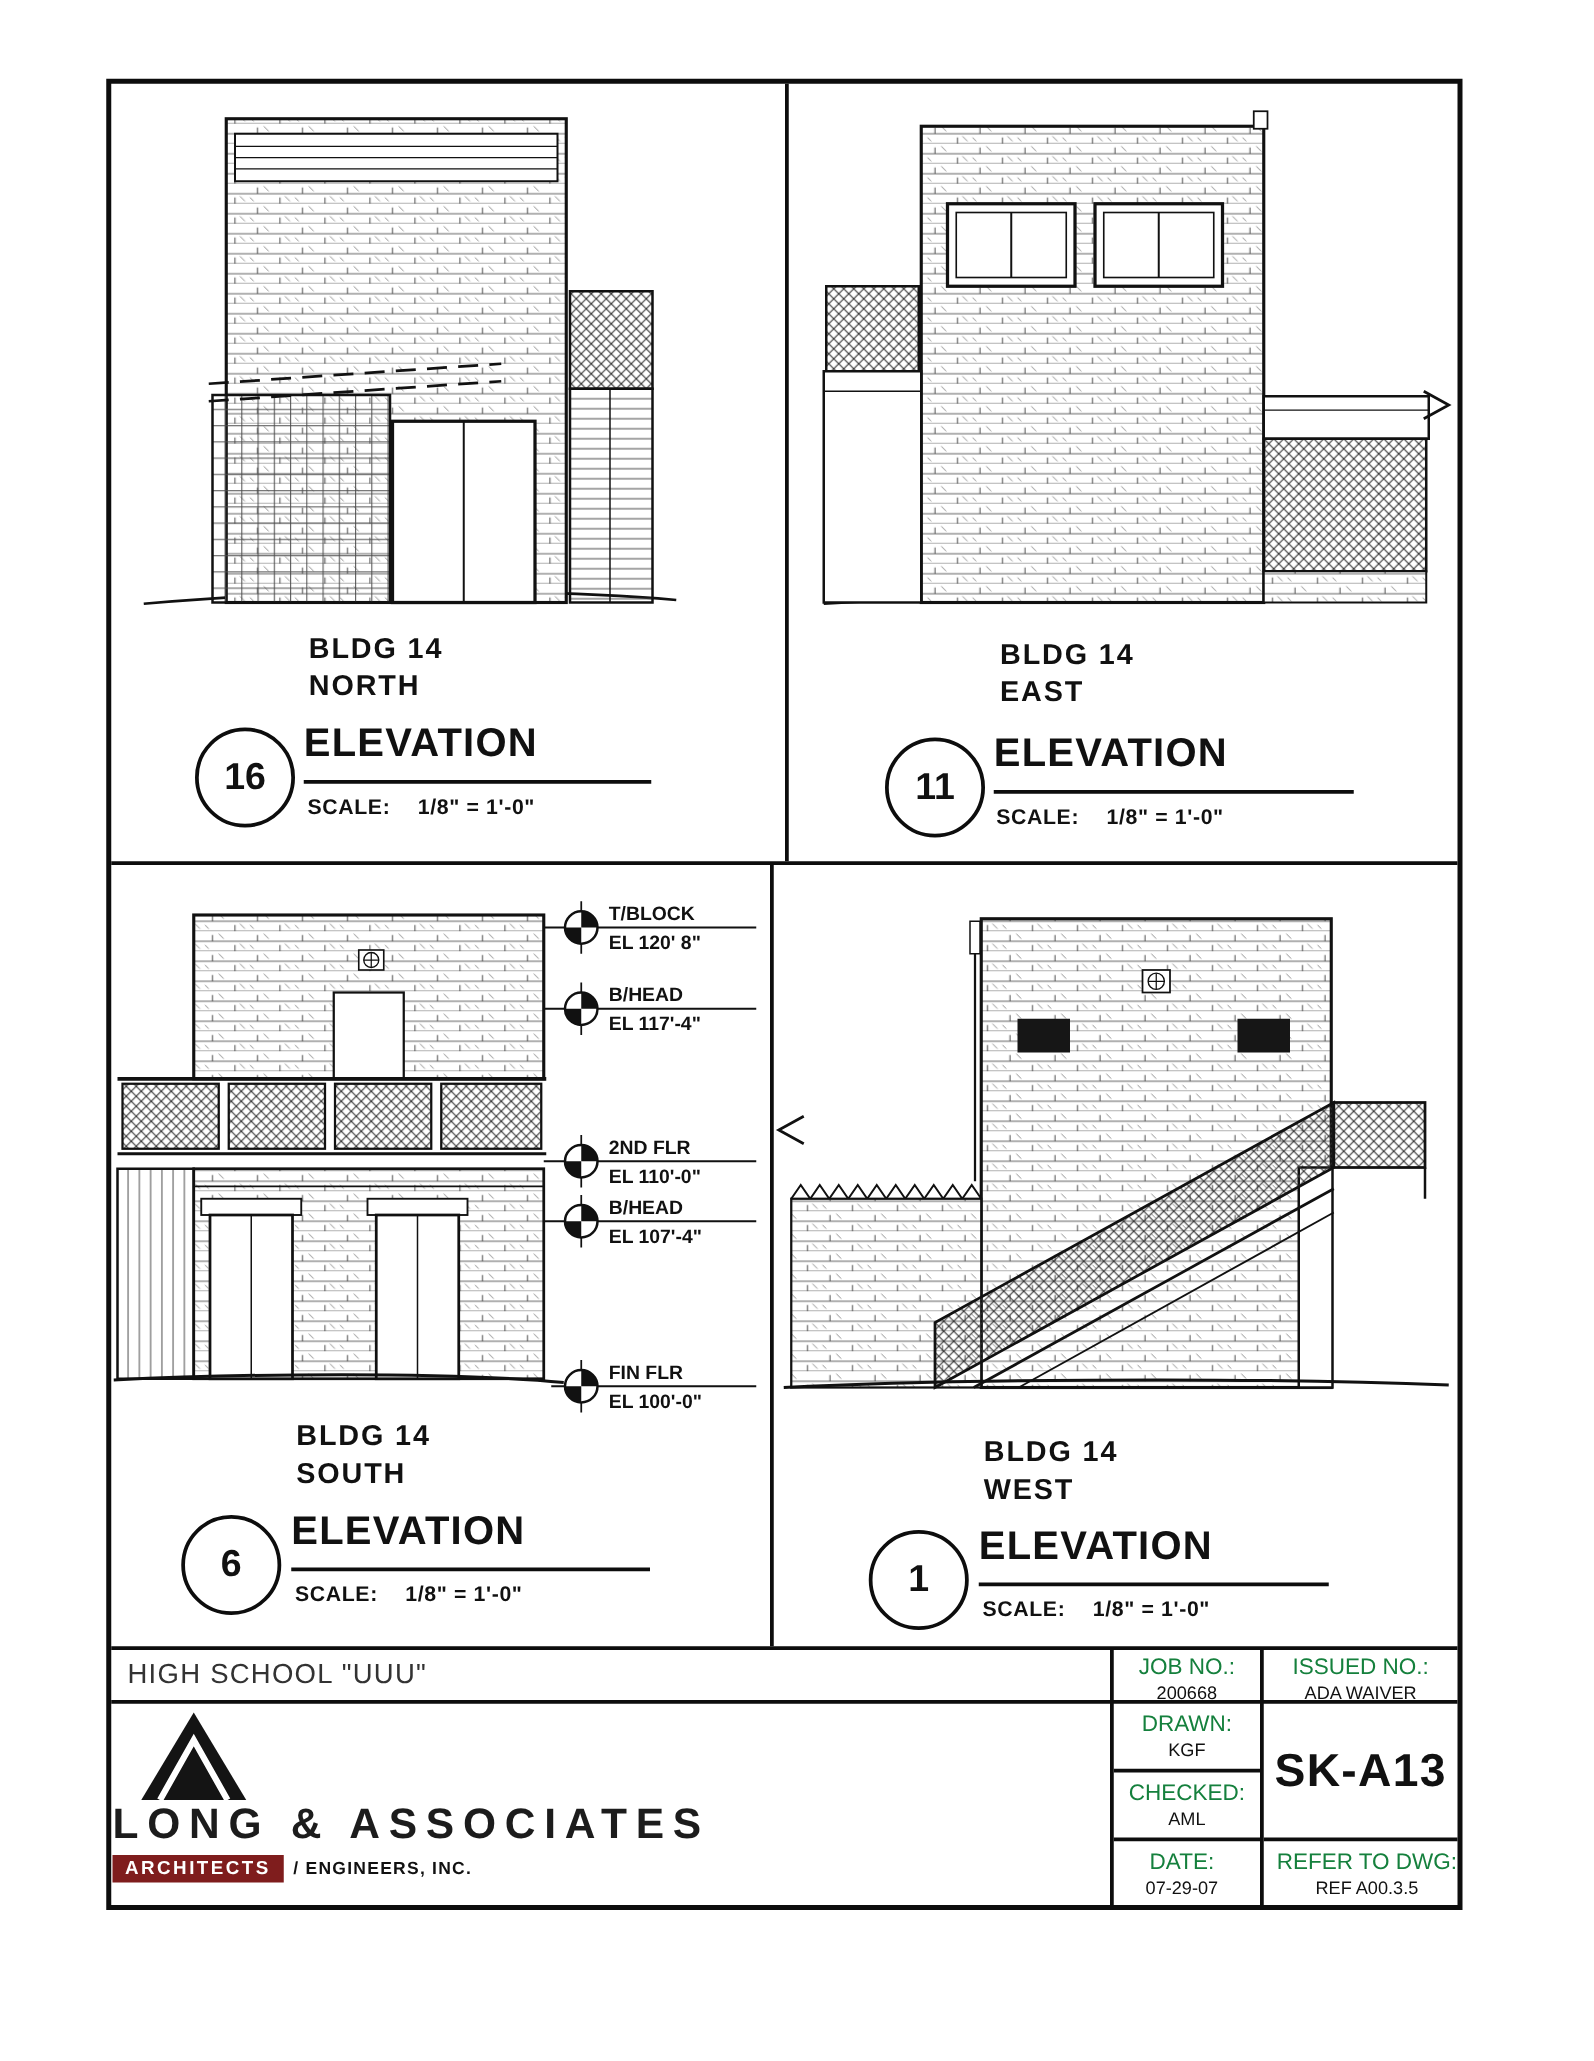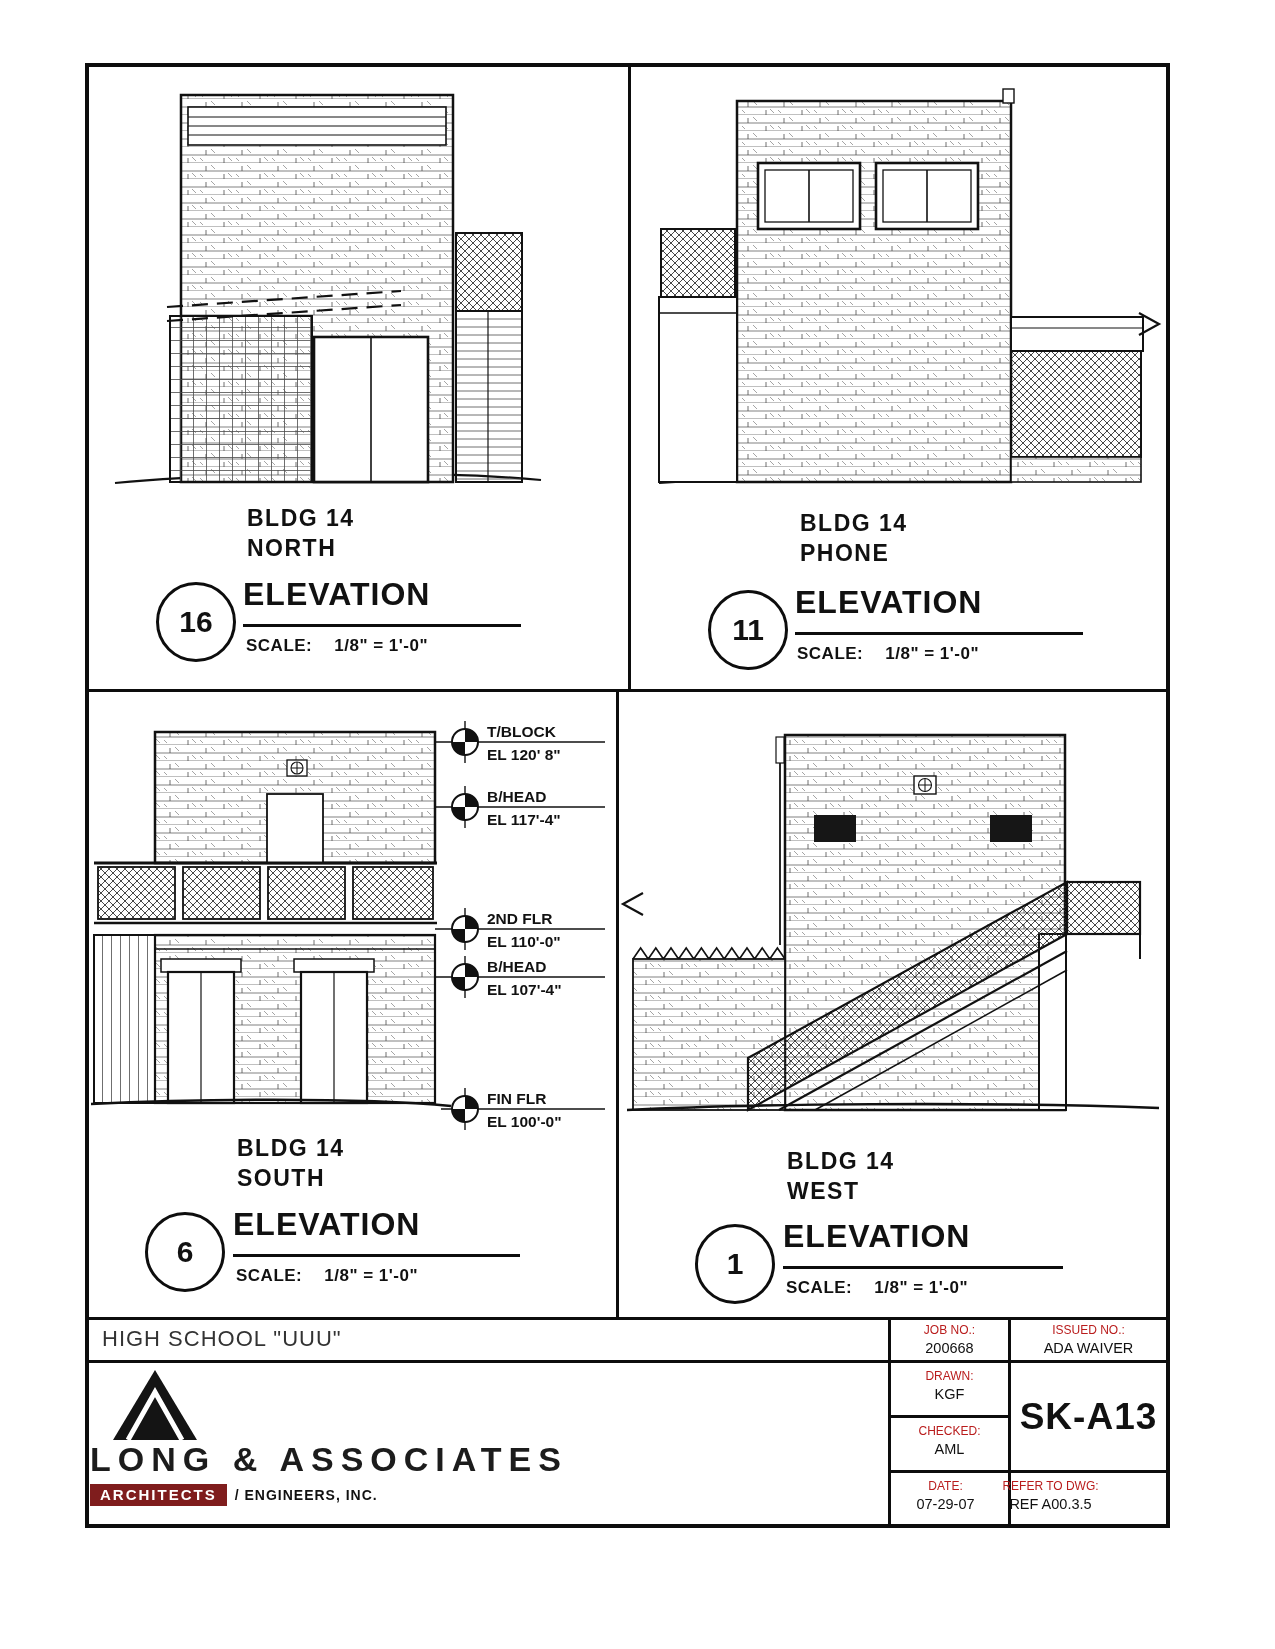--- a/index.html
+++ b/index.html
@@ -30,21 +30,21 @@
   }
 
   
   .marker-text { font-size: 15.5px; font-weight: 700; white-space: nowrap; }
   .marker-text .m-label { line-height: 20px; }
   .marker-text .m-el { line-height: 20px; margin-top: 3px; }
 
   
   .project-title { font-size: 22px; letter-spacing: 1px; color: #333; white-space: nowrap; }
   .tb-cell { text-align: center; }
-  .tb-label { font-size: 12px; color: #b91c1c; }
+  .tb-label { font-size: 18px; color: #15803d; }
   .tb-value { font-size: 14.5px; color: #111; margin-top: 3px; }
   .sheet-no { font-size: 37px; font-weight: 600; text-align: center; letter-spacing: 1px; }
   .address-block { font-size: 11.5px; line-height: 1.5; text-align: center; color: #222; white-space: nowrap; }
   .firm-name { font-size: 34px; font-weight: 700; letter-spacing: 7px; color: #1c1c1c; white-space: nowrap; }
   .firm-type { white-space: nowrap; }
   .firm-type-1 { background:#7f1d1d; color:#fff; padding: 2px 10px 3px; font-weight: 700; font-size: 15px; letter-spacing: 2px; }
   .firm-type-2 { font-size: 14px; font-weight: 600; margin-left: 8px; letter-spacing: 1px; color:#111; }
 </style>
 </head>
 <body>
@@ -138,21 +138,21 @@
       <rect x="380" y="250" width="132" height="34" fill="#fff" stroke="#111" stroke-width="2"></rect>
       <line x1="380" y1="261" x2="512" y2="261" stroke="#111" stroke-width="1"></line>
       <rect x="380" y="284" width="130" height="106" fill="url(#pat-xh)" stroke="#111" stroke-width="2"></rect>
       <rect x="380" y="390" width="130" height="25" fill="url(#pat-cmu)" stroke="#111" stroke-width="1.6"></rect>
     </g>
     <path d="M508 246 l20 11 l-20 11" fill="none" stroke="#111" stroke-width="2.2"></path>
   </svg>
 
   <div class="abs bldg-label" style="left:800px;top:508px">
     <div>BLDG 14</div>
-    <div>PHONE</div>
+    <div>EAST</div>
   </div>
   <div class="abs num-circle" style="left:708px;top:590px">
     <span>11</span>
   </div>
   <div class="abs elev-title" style="left:795px;top:584px">ELEVATION</div>
   <div class="abs elev-underline" style="left:795px;top:632px;width:288px"></div>
   <div class="abs scale-line" style="left:797px;top:644px">
     <span>SCALE:</span><span class="scale-val">1/8" = 1'-0"</span>
   </div>
 
@@ -327,21 +327,21 @@
   </div>
   <div class="abs tb-cell" style="left:891px;top:1424px;width:117px">
     <div class="tb-label">CHECKED:</div>
     <div class="tb-value">AML</div>
   </div>
   <div class="abs tb-cell" style="left:891px;top:1479px;width:109px">
     <div class="tb-label">DATE:</div>
     <div class="tb-value">07-29-07</div>
   </div>
   <div class="abs sheet-no" style="left:1011px;top:1396px;width:155px">SK-A13</div>
-  <div class="abs tb-cell" style="left:968px;top:1479px;width:165px">
+  <div class="abs tb-cell" style="left:1011px;top:1479px;width:165px">
     <div class="tb-label">REFER TO DWG:</div>
     <div class="tb-value">REF A00.3.5</div>
   </div>
 
 
   <svg class="abs" style="left:112px;top:1368px" width="86" height="74" viewBox="0 0 86 74">
     <polygon points="43,2 85,72 1,72" fill="#141414"></polygon>
     <polyline points="16,72 43,24 70,72" fill="none" stroke="#fff" stroke-width="5"></polyline>
   </svg>
   <div class="abs firm-name" style="left:90px;top:1440px">LONG &amp; ASSOCIATES</div>

